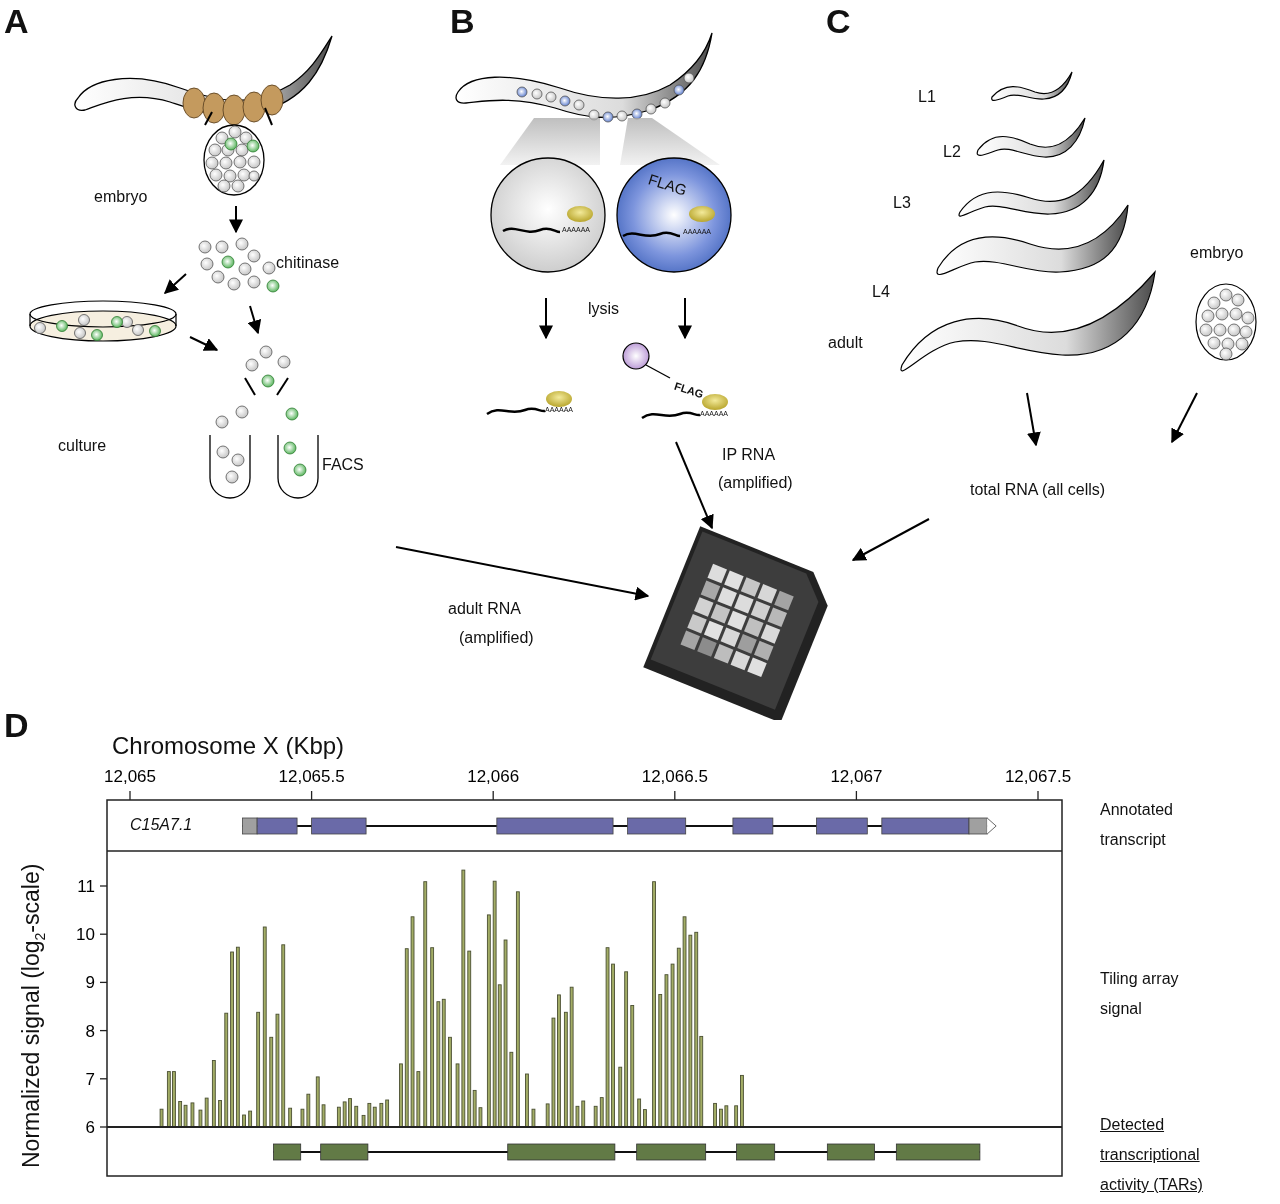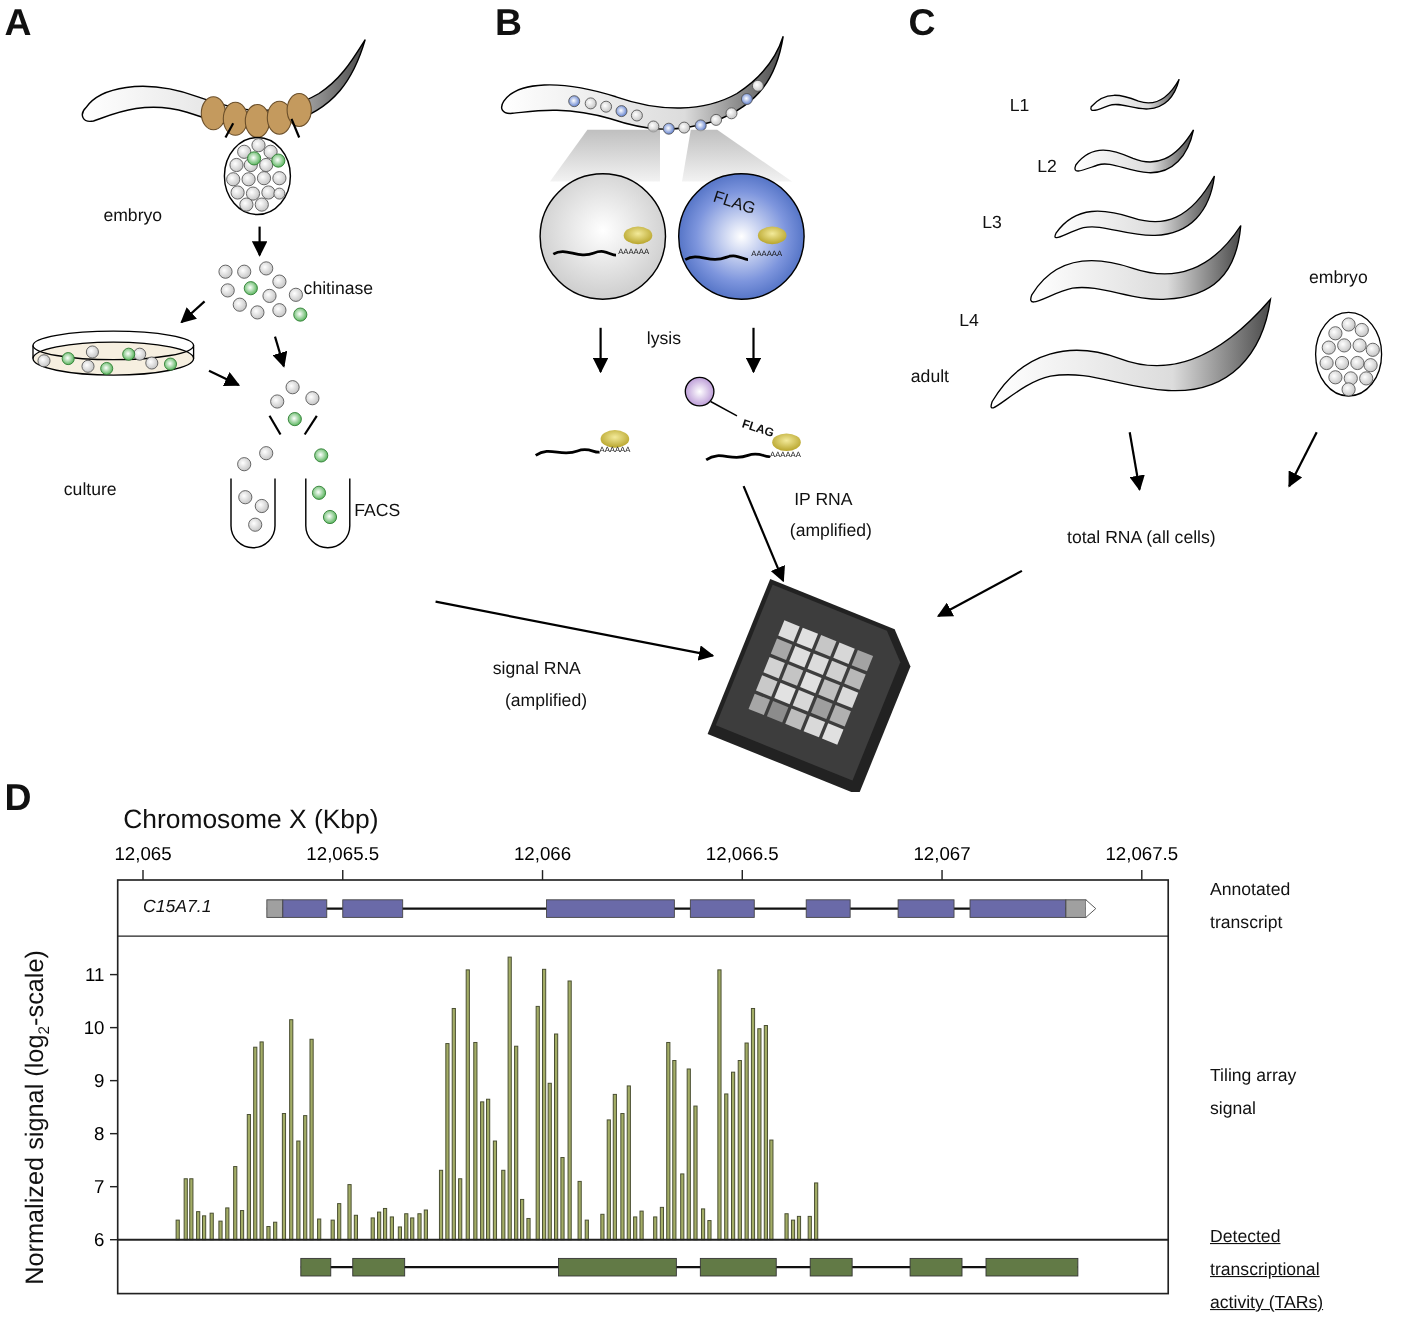--- a/index.html
+++ b/index.html
@@ -278,21 +278,21 @@
 <div class="lbl" style="left:588px;top:300px;">lysis</div>
 <div class="abs" style="left:648px;top:176px;font-size:15px;transform:rotate(18deg);">FLAG</div>
 <div class="abs" style="left:674px;top:384px;font-size:11px;font-weight:bold;transform:rotate(18deg);">FLAG</div>
 <div class="abs" style="left:562px;top:226px;font-size:7px;">AAAAAA</div>
 <div class="abs" style="left:683px;top:228px;font-size:7px;">AAAAAA</div>
 <div class="abs" style="left:545px;top:406px;font-size:7px;">AAAAAA</div>
 <div class="abs" style="left:700px;top:410px;font-size:7px;">AAAAAA</div>
 <div class="lbl" style="left:722px;top:446px;">IP RNA</div>
 <div class="lbl-sm" style="left:718px;top:474px;">(amplified)</div>
 
-<div class="lbl" style="left:448px;top:600px;">signal RNA</div>
+<div class="lbl" style="left:448px;top:600px;">adult RNA</div>
 <div class="lbl-sm" style="left:459px;top:629px;">(amplified)</div>
 
 <div class="lbl" style="left:918px;top:88px;">L1</div>
 <div class="lbl" style="left:903px;top:143px;margin-left:40px;">L2</div>
 <div class="lbl" style="left:893px;top:194px;">L3</div>
 <div class="lbl" style="left:872px;top:259px;margin-top:24px;">L4</div>
 <div class="lbl" style="left:828px;top:334px;">adult</div>
 <div class="lbl" style="left:1190px;top:244px;">embryo</div>
 <div class="lbl" style="left:970px;top:481px;">total RNA (all cells)</div>
 

